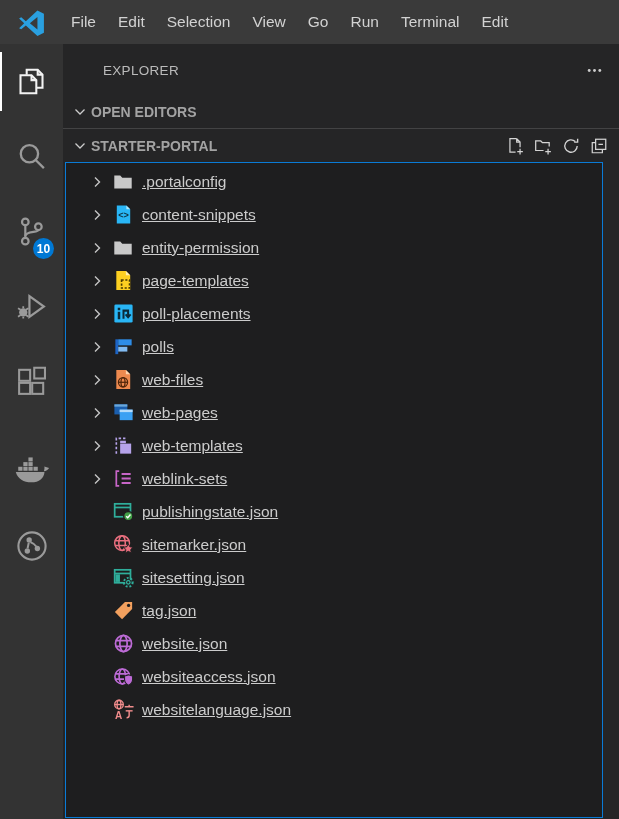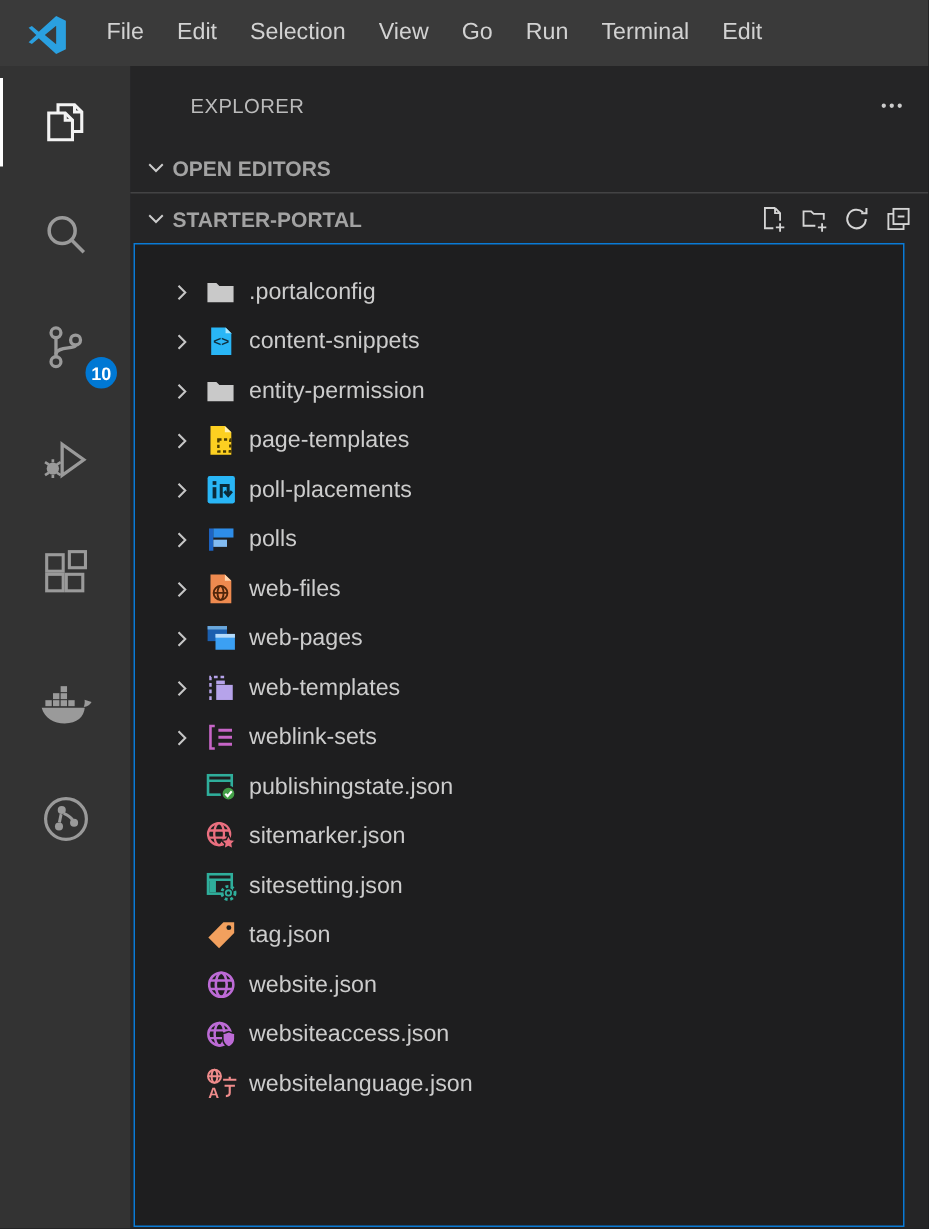--- a/index.html
+++ b/index.html
@@ -8,41 +8,41 @@
     background:#252526;color:#cccccc;
     font-family:"Liberation Sans", sans-serif;
     -webkit-font-smoothing:antialiased;
   }
   
   .titlebar{height:44px;background:#3a3a3a;display:flex;align-items:center;}
   .logo{width:27px;height:27px;margin:0 15px 0 18px;display:flex;align-items:center;}
   .menu-item{padding:1px 11px;font-size:15.5px;color:#d2d2d2;cursor:default;line-height:44px;}
   
   .app{display:flex;height:775px;}
-  .activitybar{width:87px;background:#333333;display:flex;flex-direction:column;flex:none;}
+  .activitybar{width:63px;background:#333333;display:flex;flex-direction:column;flex:none;}
   .ab-item{height:75px;display:flex;align-items:center;justify-content:center;color:#9a9a9a;position:relative;}
   .ab-item.active{color:#f3f3f3;}
   .ab-item.active::before{content:"";position:absolute;left:0;top:8px;bottom:8px;width:2px;background:#ffffff;}
   .ab-item.group-gap{margin-top:14px;}
   .badge{position:absolute;right:9px;bottom:10px;min-width:21px;height:21px;border-radius:11px;
          background:#0078d4;color:#fff;font-size:12px;font-weight:bold;
          display:flex;align-items:center;justify-content:center;}
   
   .sidebar{flex:1;background:#252526;display:flex;flex-direction:column;min-width:0;}
   .sidebar-title{height:52px;display:flex;align-items:center;padding:0 16px 0 40px;}
   .sidebar-title .t{font-size:13.5px;color:#bbbbbb;letter-spacing:.3px;}
   .more-btn{margin-left:auto;color:#cccccc;display:flex;}
   .section-header{height:32px;display:flex;align-items:center;padding-left:6px;
                   font-size:14px;font-weight:bold;color:#a3a3a3;}
   .section-header.bordered{border-top:1px solid rgba(255,255,255,0.14);height:33px;}
   .twisty-sec{width:22px;display:flex;justify-content:center;color:#cccccc;flex:none;}
   .actions{margin-left:auto;display:flex;gap:10px;padding-right:11px;color:#d4d4d4;}
   .action-btn{display:flex;align-items:center;}
   
-  .tree{flex:1;margin:0 16px 1px 2px;border:1px solid #0a7bd6;background:#1e1e1f;padding-top:15px;overflow:hidden;}
+  .tree{flex:1;margin:0 16px 1px 2px;border:1px solid #0a7bd6;background:#1e1e1f;padding-top:2px;overflow:hidden;text-decoration:underline;}
   .row{height:33px;display:flex;align-items:center;padding-left:23px;font-size:15.5px;color:#cccccc;cursor:default;}
   .twisty{width:22px;display:flex;color:#c5c5c5;flex:none;}
   .ficon{width:24px;height:24px;margin-right:7px;display:flex;align-items:center;justify-content:center;flex:none;}
   .lbl{white-space:nowrap;}
   svg{display:block;}
 </style>
 </head>
 <body>
 
 <div class="titlebar">

